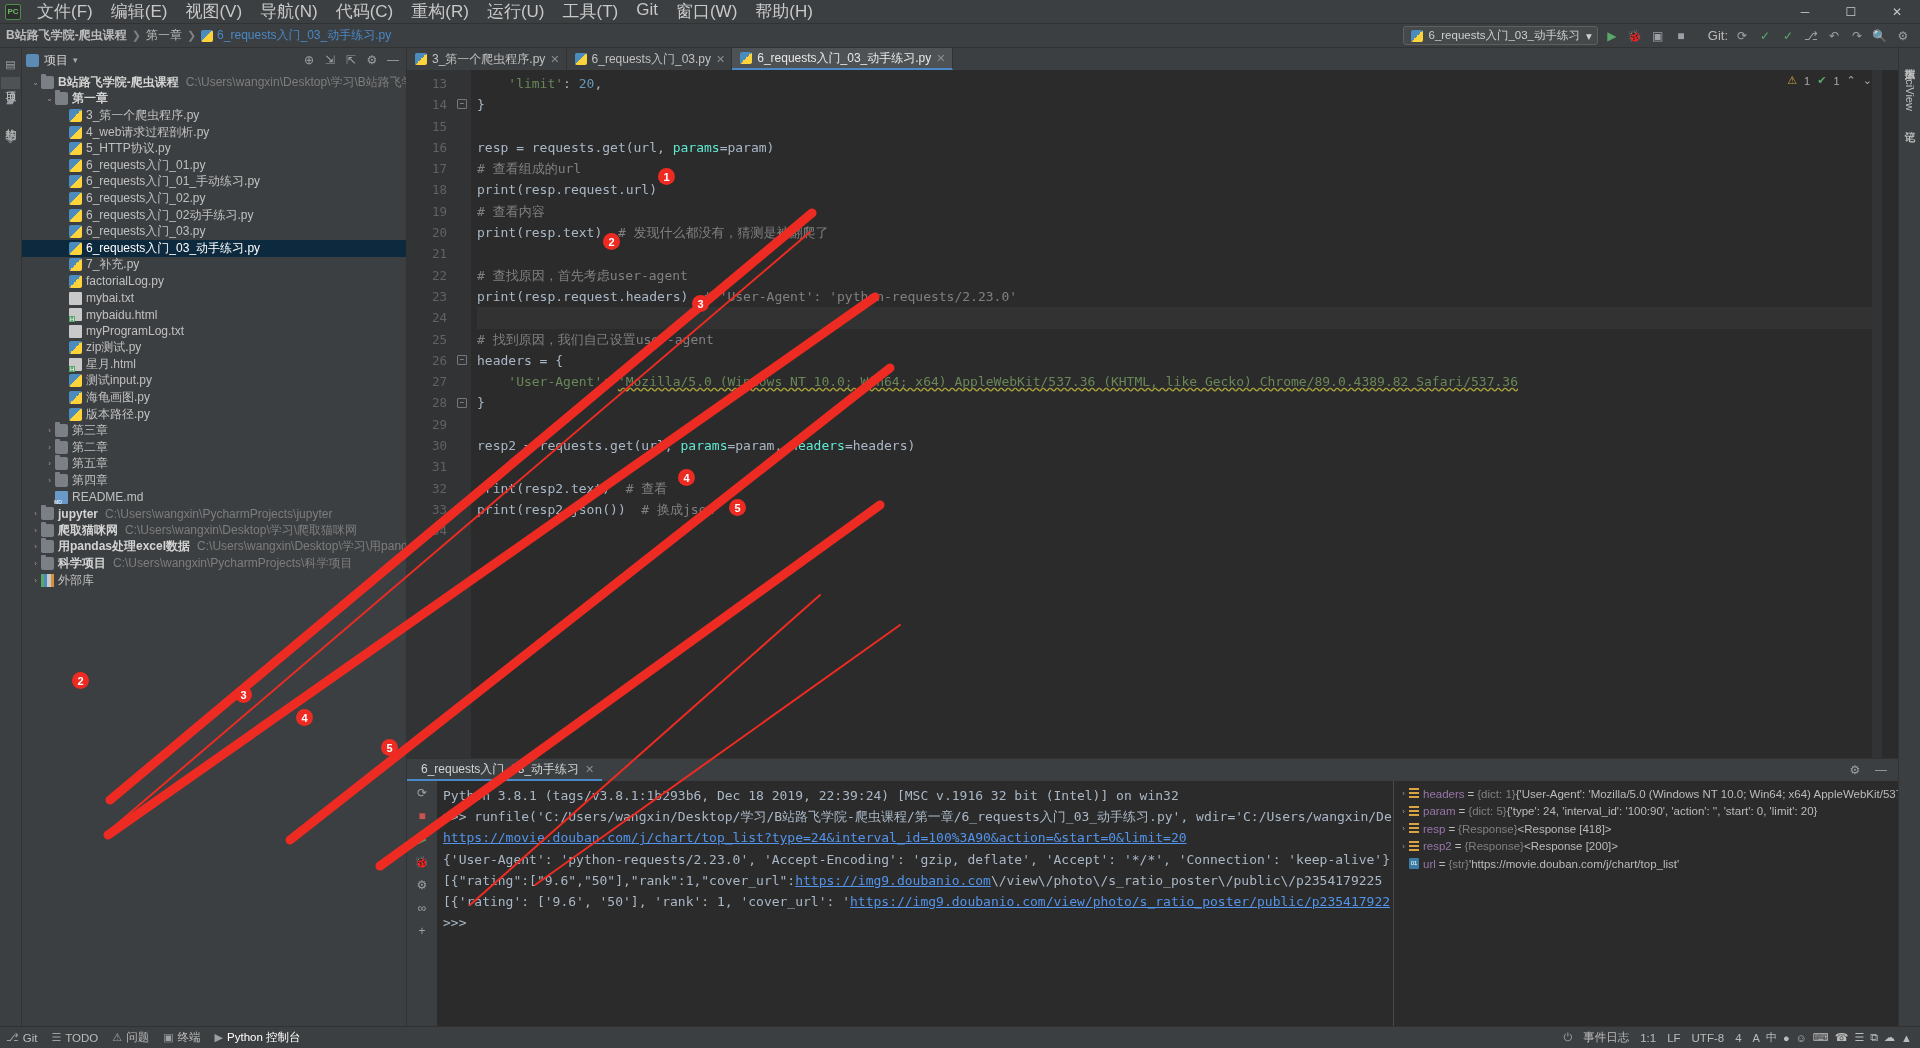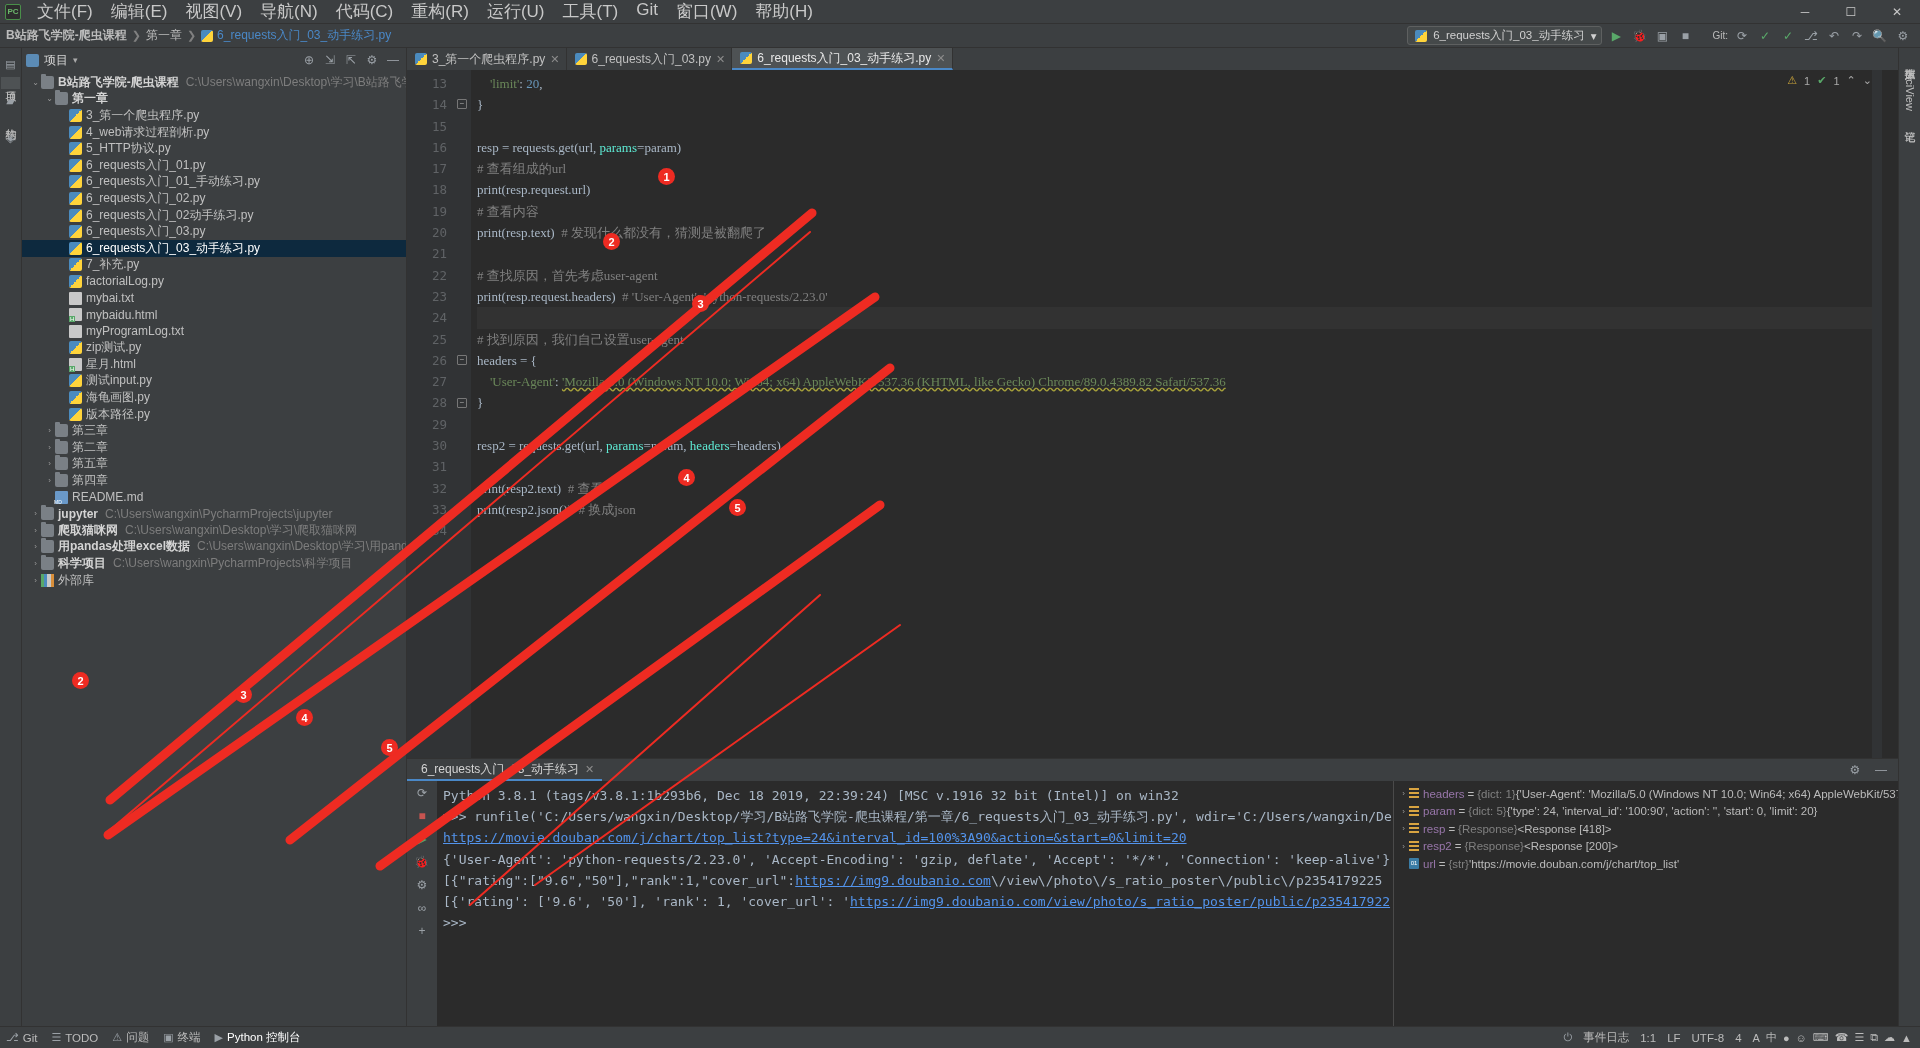--- a/index.html
+++ b/index.html
@@ -84,21 +84,21 @@
 
   #editor { flex:1; background:#2b2b2b; display:flex; position:relative; overflow:hidden; }
   #gutter { width:46px; background:#313335; text-align:right; padding-top:3px;
     color:#606366; font-size:12.5px; line-height:21.3px; flex:0 0 46px; }
   #gutter div { padding-right:6px; }
   #foldcol { width:18px; background:#313335; flex:0 0 18px; position:relative; padding-top:3px; }
   .foldmark { position:absolute; left:4px; width:10px; height:10px; border:1px solid #777;
     color:#aaa; font-size:8px; line-height:8px; text-align:center; border-radius:1px; }
   #code { flex:1; padding:3px 0 0 6px; font-size:13px; line-height:21.3px;
     white-space:pre; overflow:hidden; position:relative; }
-  #code .ln { height:21.3px;font-family:Liberation Serif, serif; }
+  #code .ln { height:21.3px; }
   #code .cur { background:#323232; } .s { color:#6a8759; } .n { color:#6897bb; }
   .c { color:#808080; } .d { color:#a9b7c6; } .attr { color:#5eead4; }
   .squig { text-decoration:underline wavy #a9a33a; text-decoration-skip-ink:none; }
   #markers { width:10px; background:#313335; flex:0 0 10px; }
   #minimap { width:16px; background:#2b2b2b; flex:0 0 16px; position:relative; }
   #editor-badges { position:absolute; right:26px; top:4px; display:flex; align-items:center;
     gap:7px; font-size:11px; color:#a9a9a9; z-index:4; }
 
   
   #bottom { height:268px; background:#3c3f41; display:flex; flex-direction:column;
@@ -186,21 +186,21 @@
     <div id="run-config">
       <span class="tabico"></span>
       <span>6_requests入门_03_动手练习</span>
       <span>▾</span>
     </div>
     <div class="tbicon green">▶</div>
     <div class="tbicon">🐞</div>
     <div class="tbicon">▣</div>
     <div class="tbicon">■</div>
     <div style="width:8px"></div>
-    <span style="font-size:10px;color:#bbb;">Git:</span>
+    <span style="font-size:13px;color:#bbb;">Git:</span>
     <div class="tbicon">⟳</div>
     <div class="tbicon green">✓</div>
     <div class="tbicon green">✓</div>
     <div class="tbicon">⎇</div>
     <div class="tbicon">↶</div>
     <div class="tbicon">↷</div>
     <div class="tbicon">🔍</div>
     <div class="tbicon">⚙</div>
   </div>
 </div>

